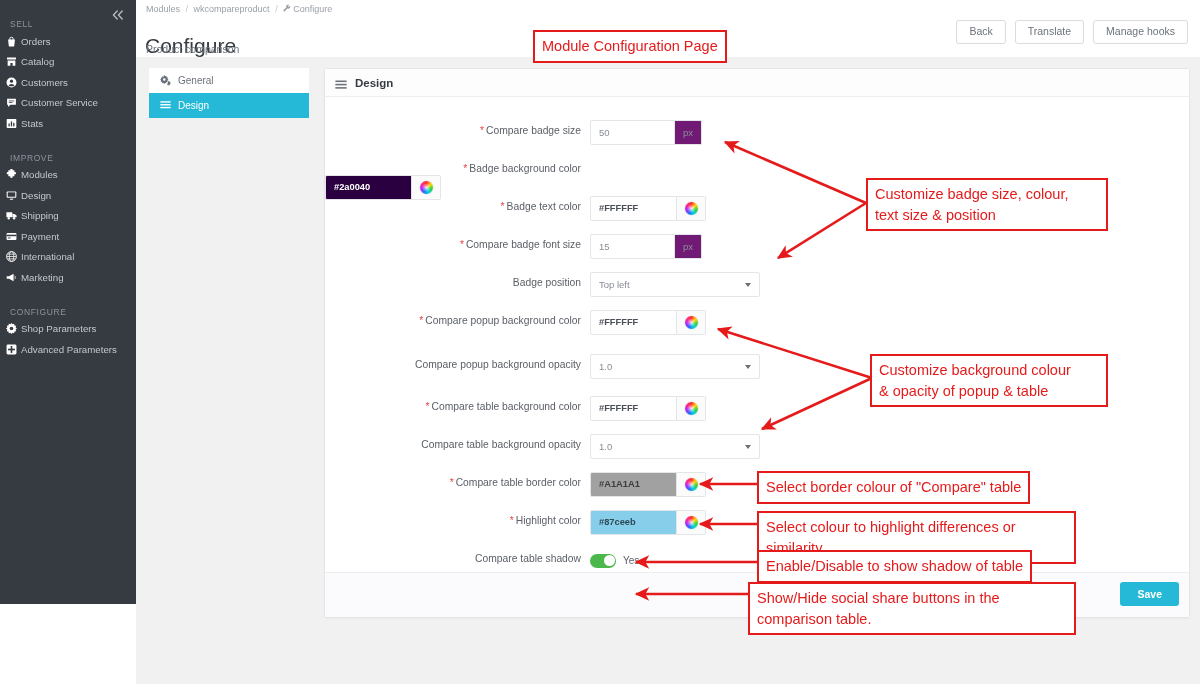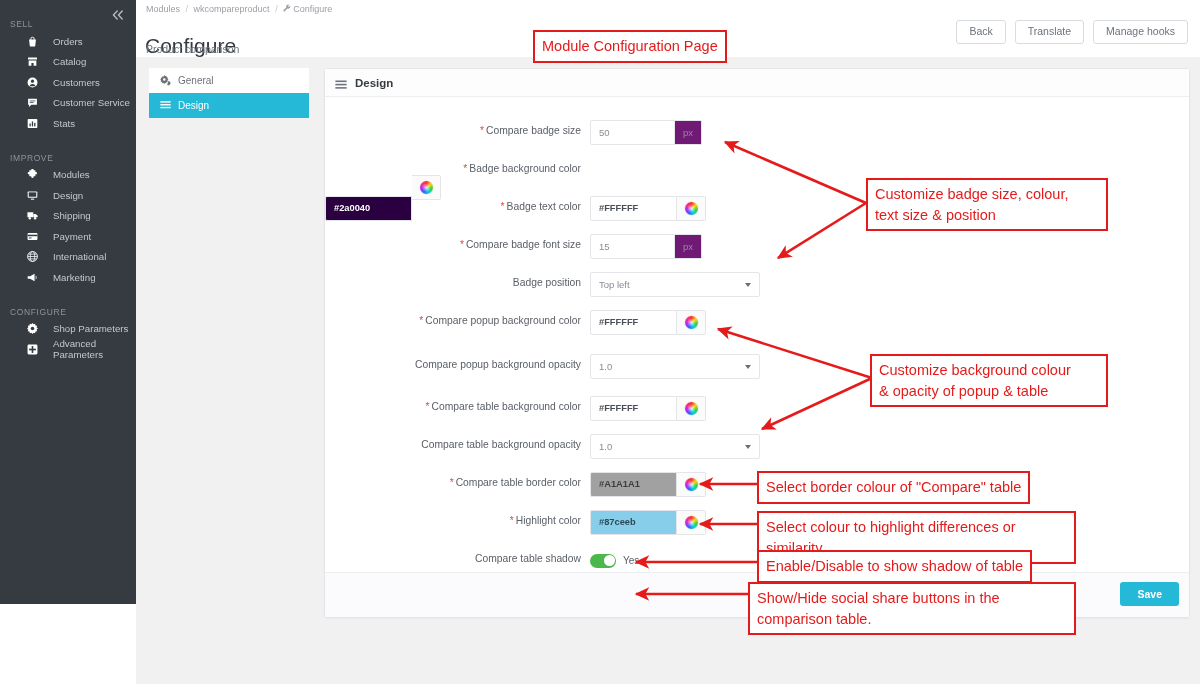--- a/index.html
+++ b/index.html
@@ -21,22 +21,22 @@
     position:absolute; right:8px; top:6px; color:#b5bac4;
     font-size:13px; line-height:1; padding:3px 4px; cursor:pointer;
     letter-spacing:-1px;
   }
   .nav-section{
     font-size:8.5px; letter-spacing:.6px; color:#8d939e;
     padding:0 0 0 10px; margin:0; height:14px; line-height:14px;
     text-transform:uppercase; font-weight:normal;
   }
   .nav-item{
-    height:20.5px; display:flex; align-items:center; gap:15px;
-    padding-left:27px; font-size:9.7px; color:#c3c8d1; cursor:pointer;
+    height:20.5px; display:flex; align-items:center; gap:4px;
+    padding-left:6px; font-size:9.7px; color:#c3c8d1; cursor:pointer;
   }
   .nav-ico{ width:11px; height:11px; display:inline-flex; align-items:center;
             justify-content:center; color:#ffffff; flex:0 0 11px; }
   .nav-ico svg{ width:11px; height:11px; fill:#ffffff; display:block;}
   .gap-md{ height:17px; }
 
   
   #header{
     position:absolute; left:136px; top:0; right:0; height:57px;
     background:#ffffff;
@@ -408,21 +408,21 @@
           <div class="inp">50</div>
           <div class="addon">px</div>
         </div>
       </div>
     </div>
 
     <div class="frow" style="top:60px;flex-direction:column;">
       <div class="flabel"><span class="req">*</span><span>Badge background color</span></div>
       <div class="fctrl">
         <div class="inp-grp">
-          <div class="color-inp" style="background:#2a0040;color:#ffffff;margin-top:21px;">#2a0040</div>
+          <div class="color-inp" style="background:#2a0040;color:#ffffff;">#2a0040</div>
           <div class="color-btn">
               <span class="wheel"></span>
             </div>
         </div>
       </div>
     </div>
 
     <div class="frow" style="top:98px;">
       <div class="flabel"><span class="req">*</span><span>Badge text color</span></div>
       <div class="fctrl">

